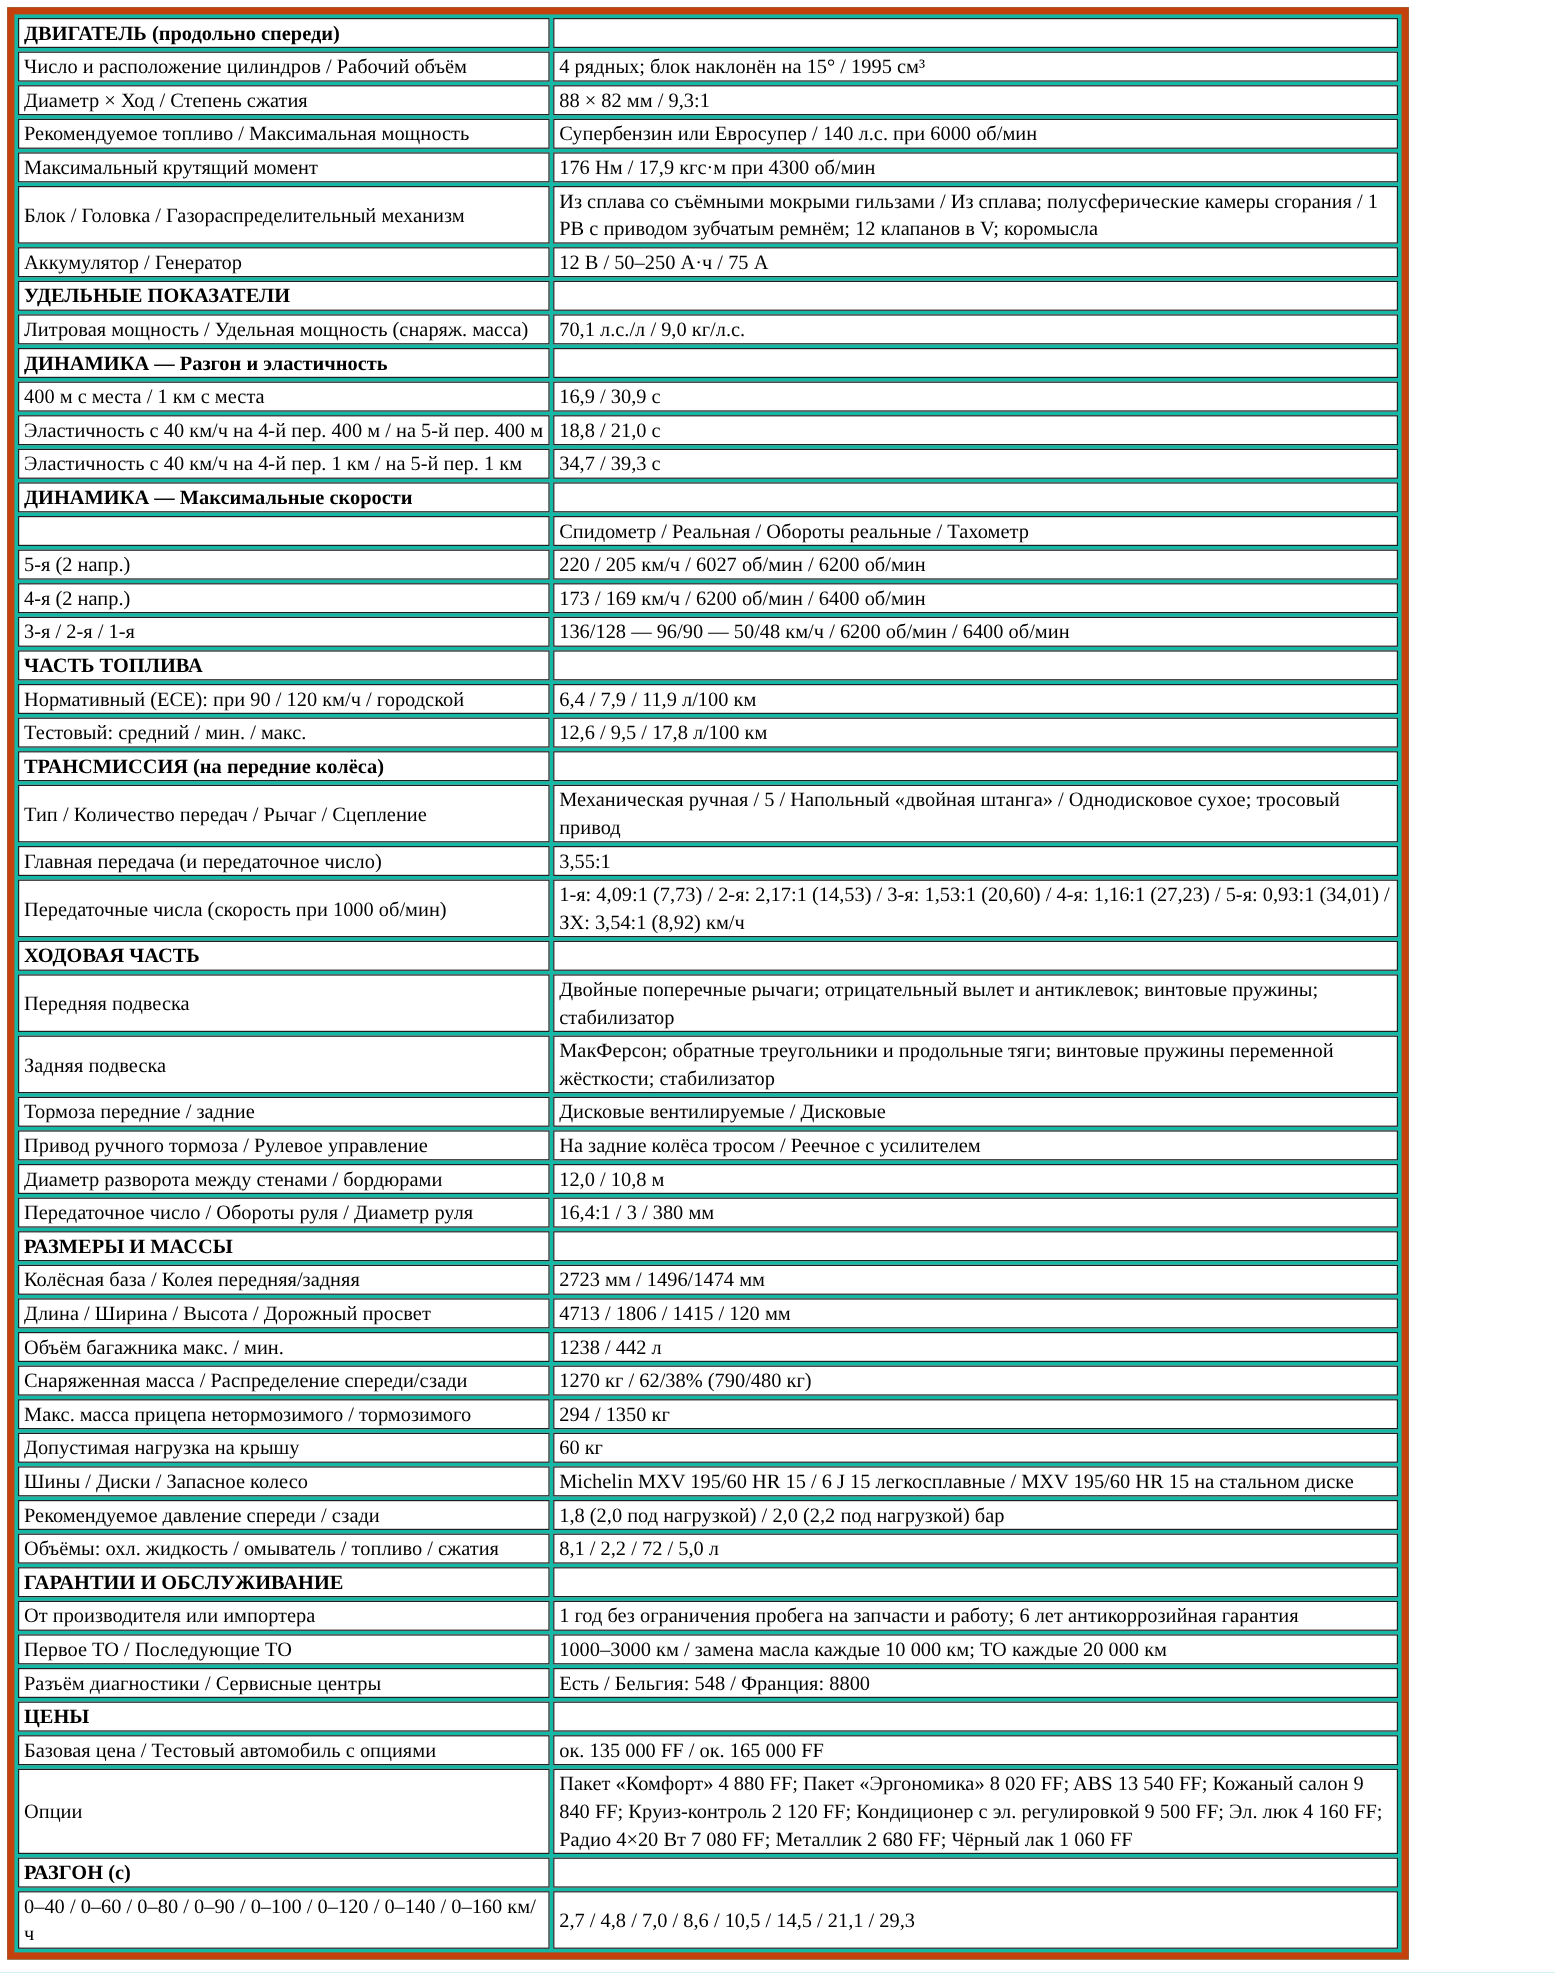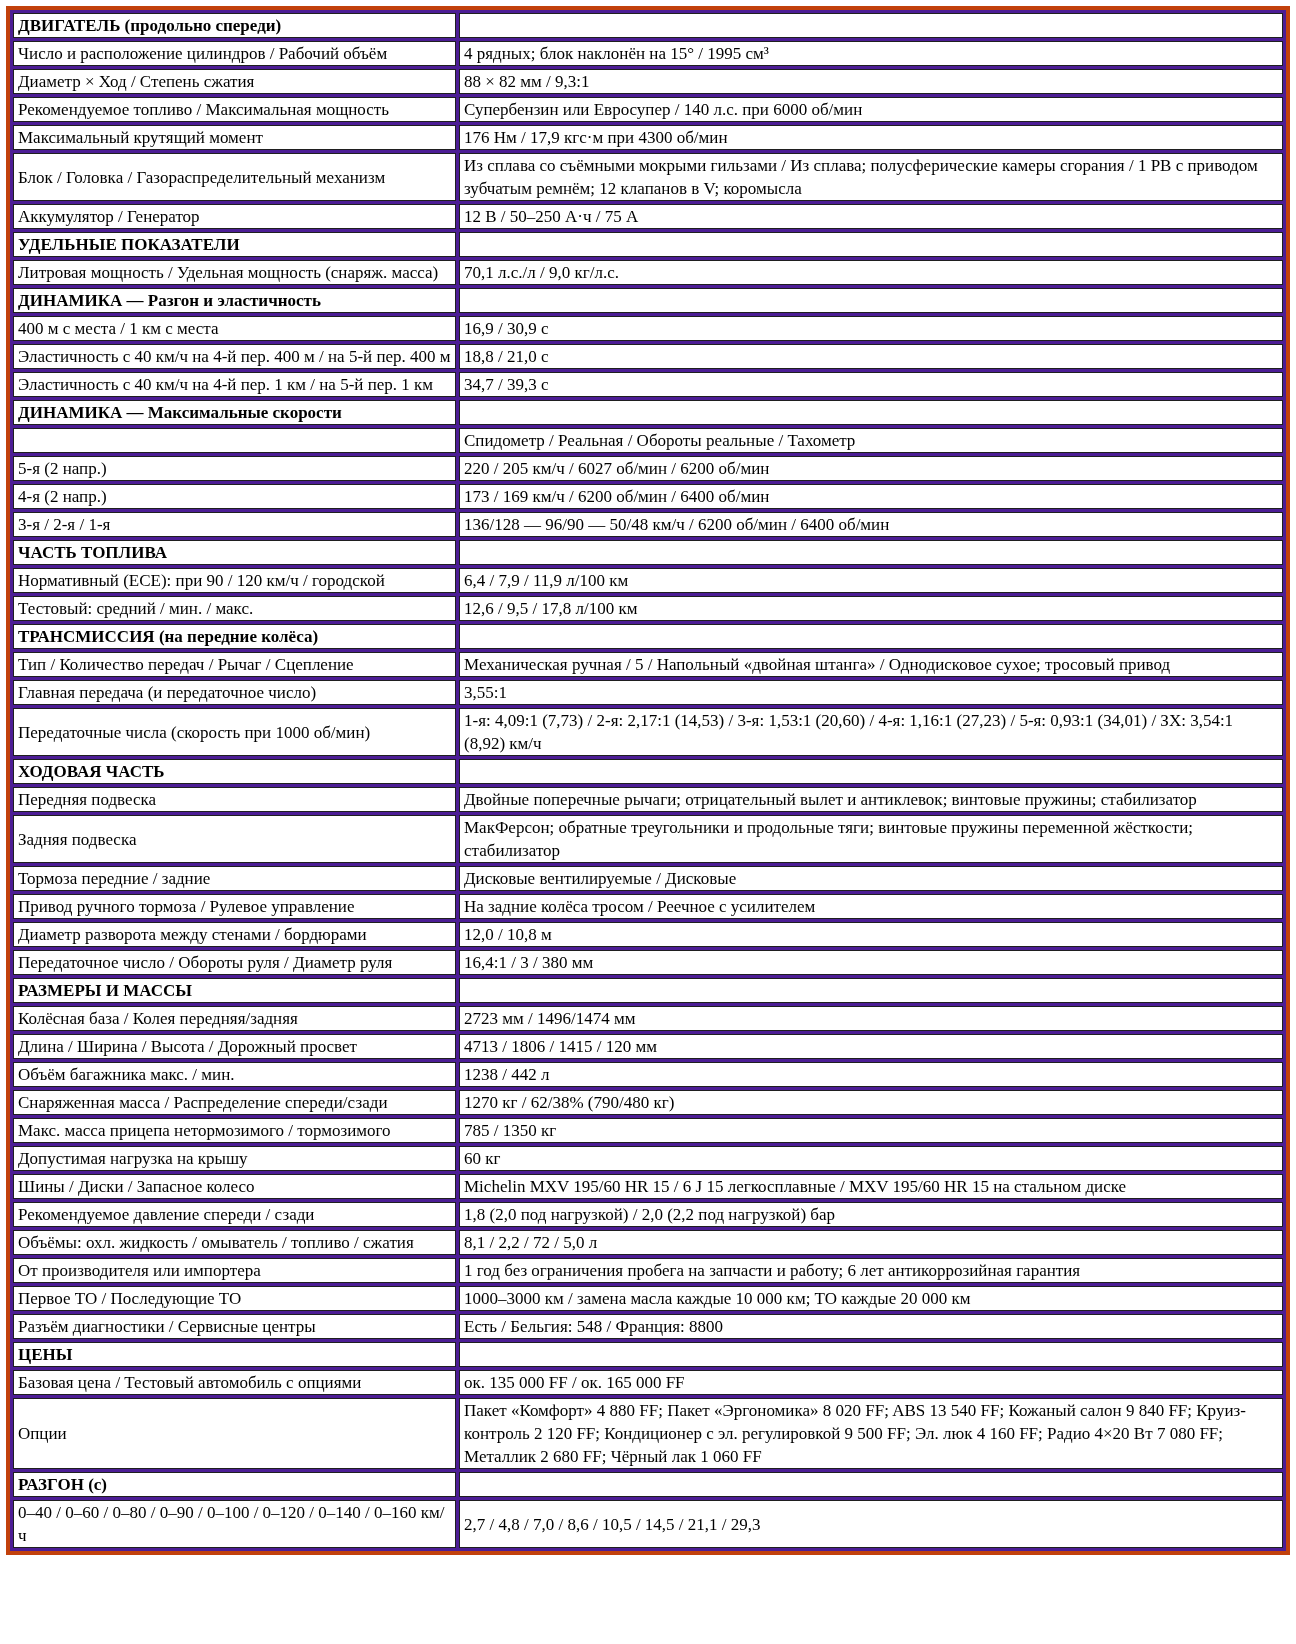--- a/index.html
+++ b/index.html
@@ -6,25 +6,25 @@
     margin: 0;
     padding: 0;
     background: #ffffff;
   }
   body {
     font-family: "Liberation Serif", "DejaVu Serif", serif;
     color: #000000;
     padding: 6px;
   }
   table.spec {
-    width: 1284px;
+    width: 1168px;
     border-collapse: separate;
     border-spacing: 3px;
-    border: 4px solid #c2410c;
-    background: #4c1d95;
+    border: 6px solid #c2410c;
+    background: #14b8a6;
   }
   table.spec td {
     border: 1px solid #1f1f1f;
     padding: 0 4px;
     font-size: 17px;
     line-height: 23px;
     height: 23px;
     vertical-align: middle;
     background: #ffffff;
     word-break: normal;
@@ -184,37 +184,41 @@
       <tr class="data-row">
         <td class="label-cell">Объём багажника макс. / мин.</td>
         <td class="value-cell">1238 / 442 л</td>
       </tr>
       <tr class="data-row">
         <td class="label-cell">Снаряженная масса / Распределение спереди/сзади</td>
         <td class="value-cell">1270 кг / 62/38% (790/480 кг)</td>
       </tr>
       <tr class="data-row">
         <td class="label-cell">Макс. масса прицепа нетормозимого / тормозимого</td>
-        <td class="value-cell">785 / 1350 кг</td>
+        <td class="value-cell">294 / 1350 кг</td>
       </tr>
       <tr class="data-row">
         <td class="label-cell">Допустимая нагрузка на крышу</td>
         <td class="value-cell">60 кг</td>
       </tr>
       <tr class="data-row">
         <td class="label-cell">Шины / Диски / Запасное колесо</td>
         <td class="value-cell">Michelin MXV 195/60 HR 15 / 6 J 15 легкосплавные / MXV 195/60 HR 15 на стальном диске</td>
       </tr>
       <tr class="data-row">
         <td class="label-cell">Рекомендуемое давление спереди / сзади</td>
         <td class="value-cell">1,8 (2,0 под нагрузкой) / 2,0 (2,2 под нагрузкой) бар</td>
       </tr>
       <tr class="data-row">
         <td class="label-cell">Объёмы: охл. жидкость / омыватель / топливо / сжатия</td>
         <td class="value-cell">8,1 / 2,2 / 72 / 5,0 л</td>
+      </tr>
+      <tr class="section-row">
+        <td class="label-cell">ГАРАНТИИ И ОБСЛУЖИВАНИЕ</td>
+        <td class="value-cell"></td>
       </tr>
       <tr class="data-row">
         <td class="label-cell">От производителя или импортера</td>
         <td class="value-cell">1 год без ограничения пробега на запчасти и работу; 6 лет антикоррозийная гарантия</td>
       </tr>
       <tr class="data-row">
         <td class="label-cell">Первое ТО / Последующие ТО</td>
         <td class="value-cell">1000–3000 км / замена масла каждые 10 000 км; ТО каждые 20 000 км</td>
       </tr>
       <tr class="data-row">

